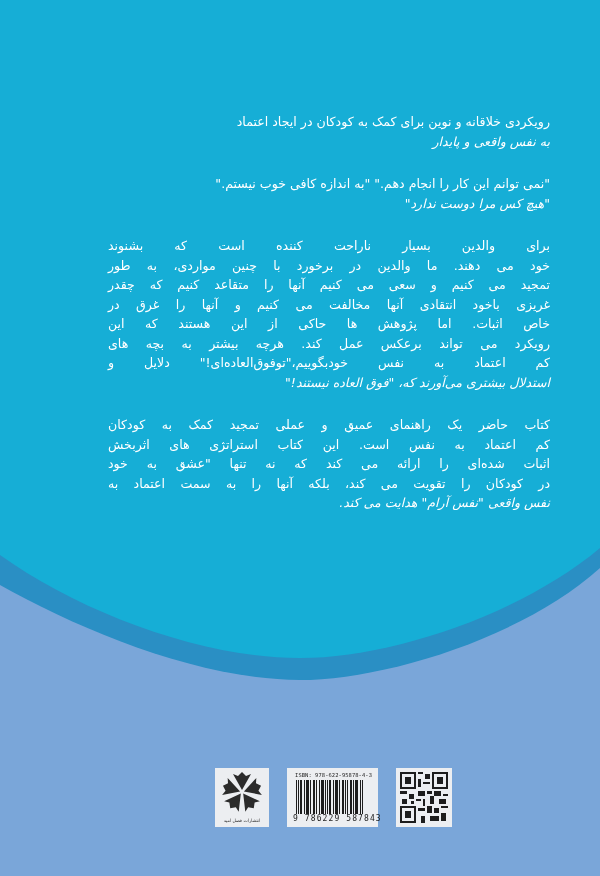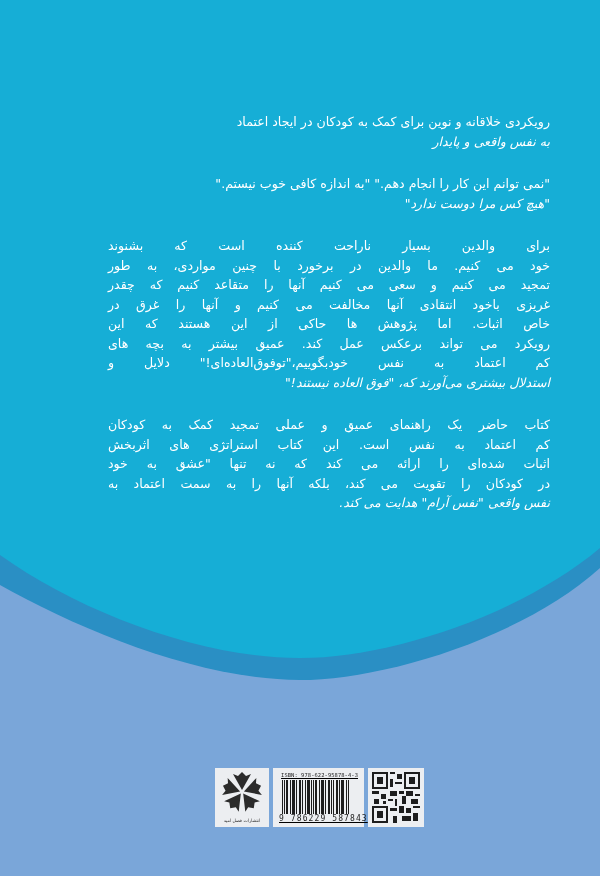--- a/index.html
+++ b/index.html
@@ -21,21 +21,21 @@
     font-size: 12.6px;
     line-height: 19.5px;
   }
   .para { margin: 0 0 23px 0; }
   .para .line { display: block; text-align: justify; text-align-last: justify; white-space: nowrap; }
   .para .line.last { text-align-last: right; font-style: italic; }
   .tagline .line { text-align-last: right; }
   .quotes .line { text-align-last: right; }
   .codes {
     position: absolute; left: 215px; top: 768px;
-    display: flex; gap: 4px; align-items: flex-start; text-decoration: underline;
+    display: flex; gap: 18px; align-items: flex-start;
   }
   .tile { background: #eceef1; height: 59px; box-sizing: border-box; position: relative; }
   .logo-tile { width: 54px; }
   .barcode-tile { width: 91px; padding: 4px 6px; }
   .qr-tile { width: 56px; padding: 4px; }
   .isbn-text {
     font-family: "DejaVu Sans Mono", monospace; font-size: 5.4px; color: #222;
     text-align: right; height: 7px; line-height: 7px; letter-spacing: 0.1px;
   }
   .barcode-bars { height: 34px; display: flex; align-items: stretch; gap: 0; margin-top: 1px; }
@@ -67,25 +67,25 @@
       <span class="line last">به نفس واقعی و پایدار</span>
     </div>
 
     <div class="para quotes">
       <span class="line">"نمی توانم این کار را انجام دهم." "به اندازه کافی خوب نیستم."</span>
       <span class="line last">"هیچ کس مرا دوست ندارد"</span>
     </div>
 
     <div class="para">
       <span class="line">برای والدین بسیار ناراحت کننده است که بشنوند</span>
-      <span class="line">خود می کنیم. ما والدین در برخورد با چنین مواردی، به طور</span>
+      <span class="line">خود می دهند. ما والدین در برخورد با چنین مواردی، به طور</span>
       <span class="line">تمجید می کنیم و سعی می کنیم آنها را متقاعد کنیم که چقدر</span>
       <span class="line">غریزی باخود انتقادی آنها مخالفت می کنیم و آنها را غرق در</span>
       <span class="line">خاص اثبات. اما پژوهش ها حاکی از این هستند که این</span>
-      <span class="line">رویکرد می تواند برعکس عمل کند. عمیق بیشتر به بچه های</span>
+      <span class="line">رویکرد می تواند برعکس عمل کند. هرچه بیشتر به بچه های</span>
       <span class="line">کم اعتماد به نفس خودبگوییم،"توفوق‌العاده‌ای!" دلایل و</span>
       <span class="line last">استدلال بیشتری می‌آورند که، "فوق العاده نیستند!"</span>
     </div>
 
     <div class="para">
       <span class="line">کتاب حاضر یک راهنمای عمیق و عملی تمجید کمک به کودکان</span>
       <span class="line">کم اعتماد به نفس است. این کتاب استراتژی های اثربخش</span>
       <span class="line">اثبات شده‌ای را ارائه می کند که نه تنها "عشق به خود</span>
       <span class="line">در کودکان را تقویت می کند، بلکه آنها را به سمت اعتماد به</span>
       <span class="line last">نفس واقعی "نفس آرام" هدایت می کند.</span>

